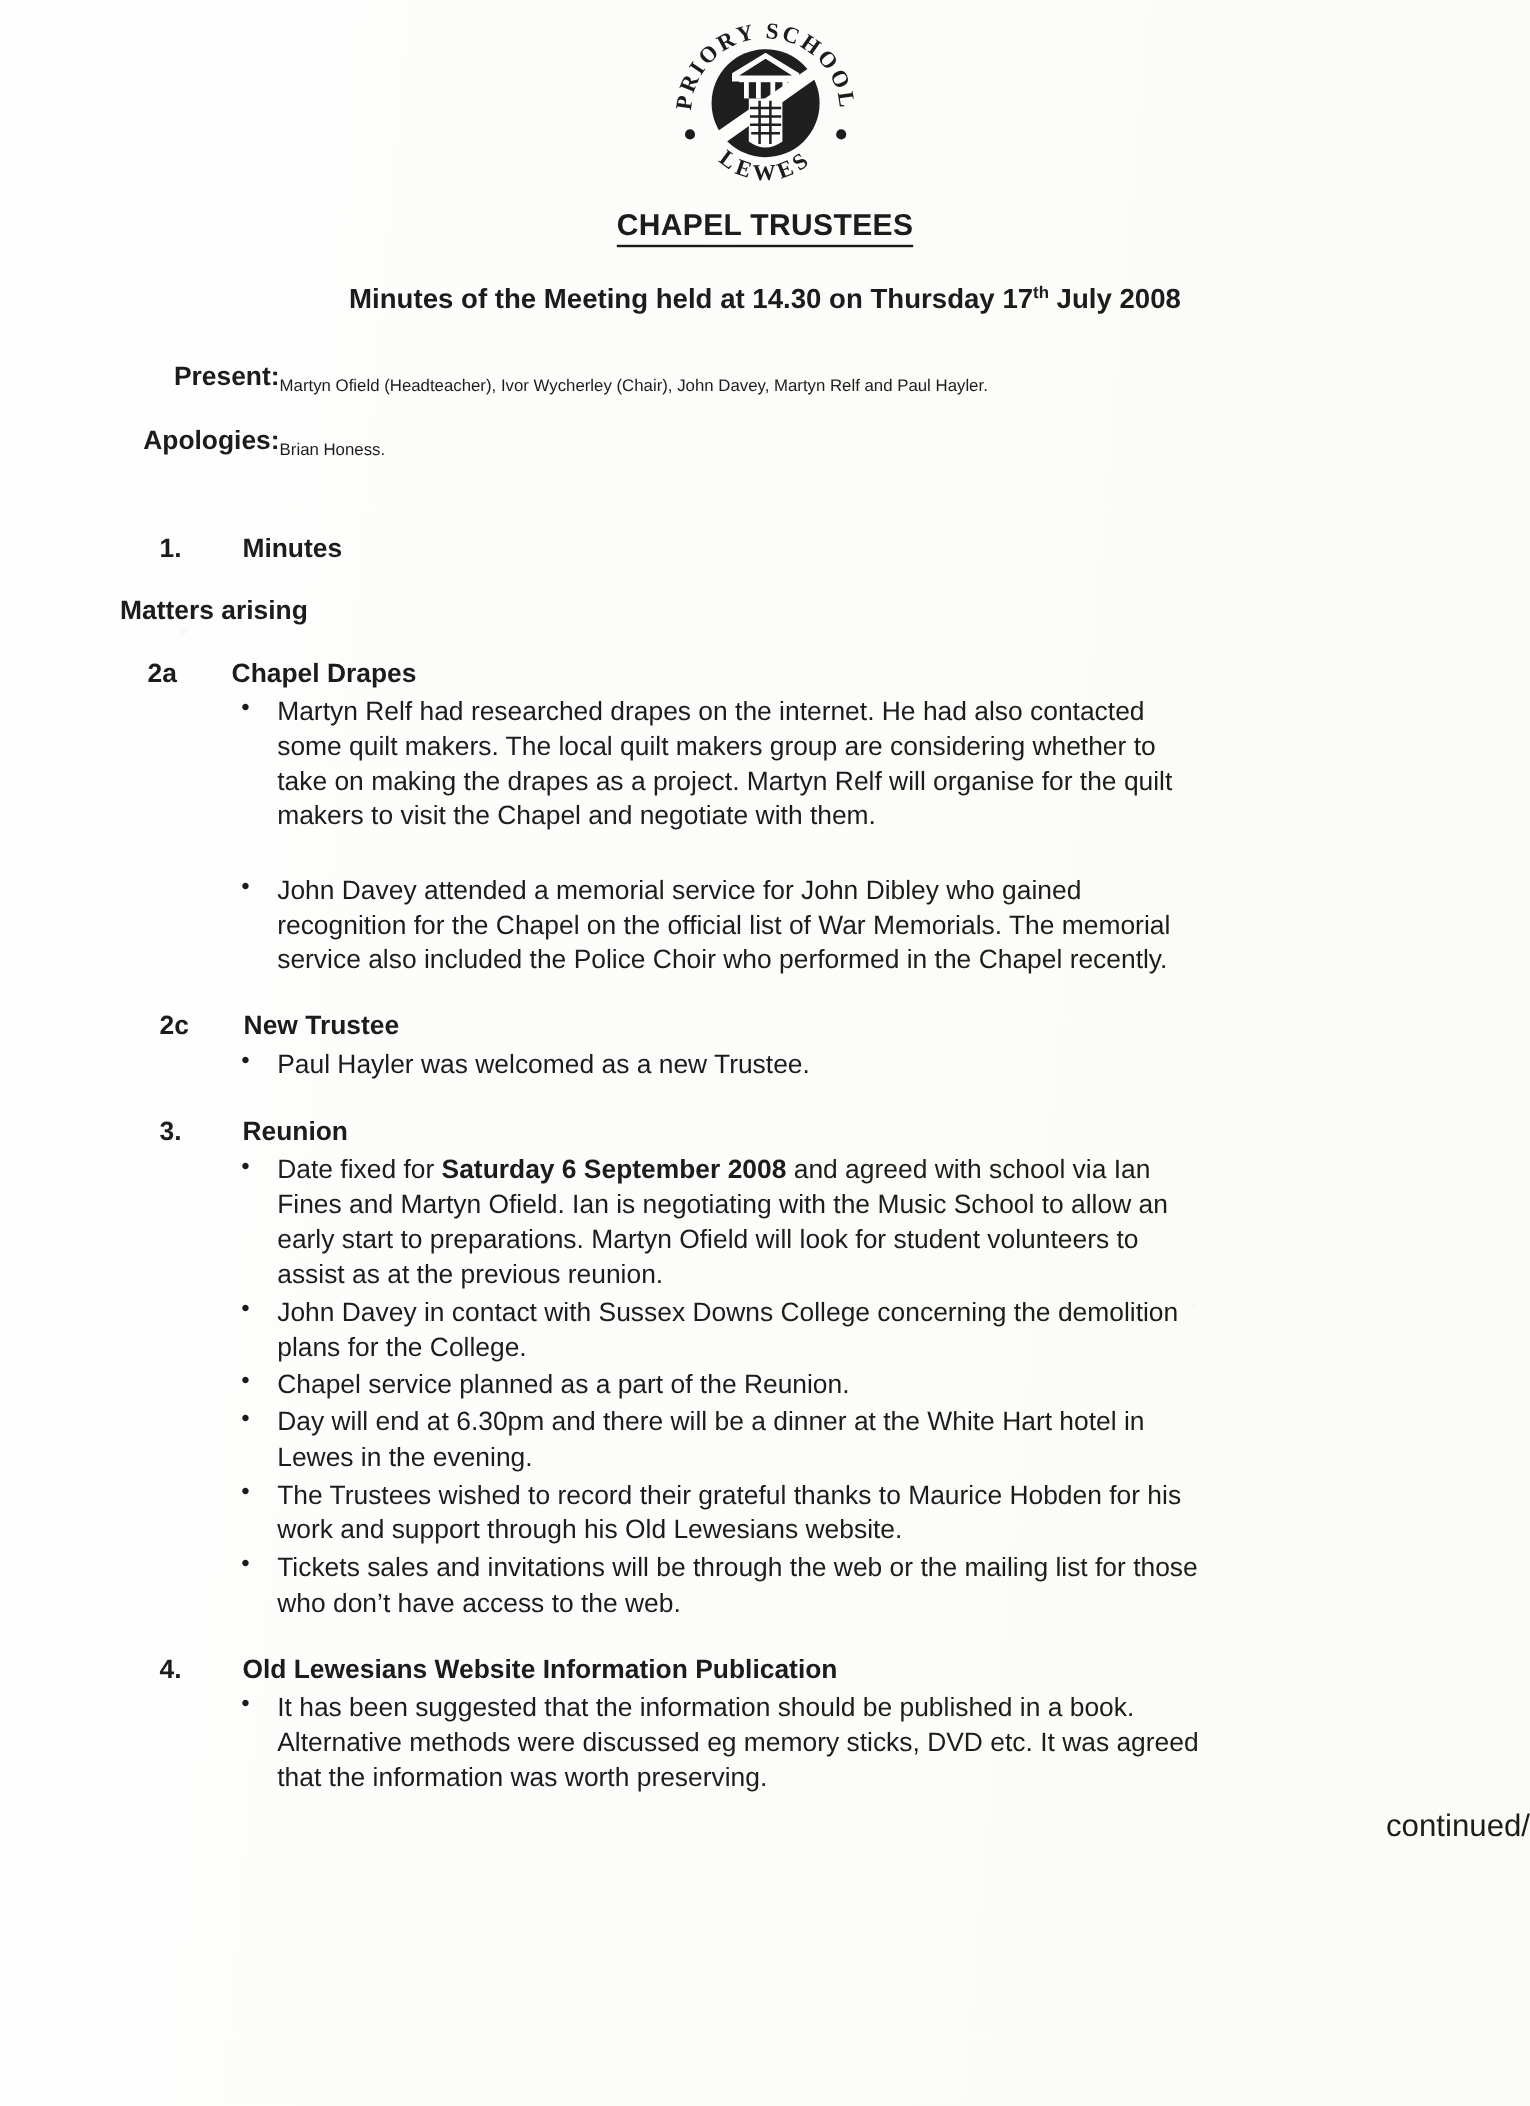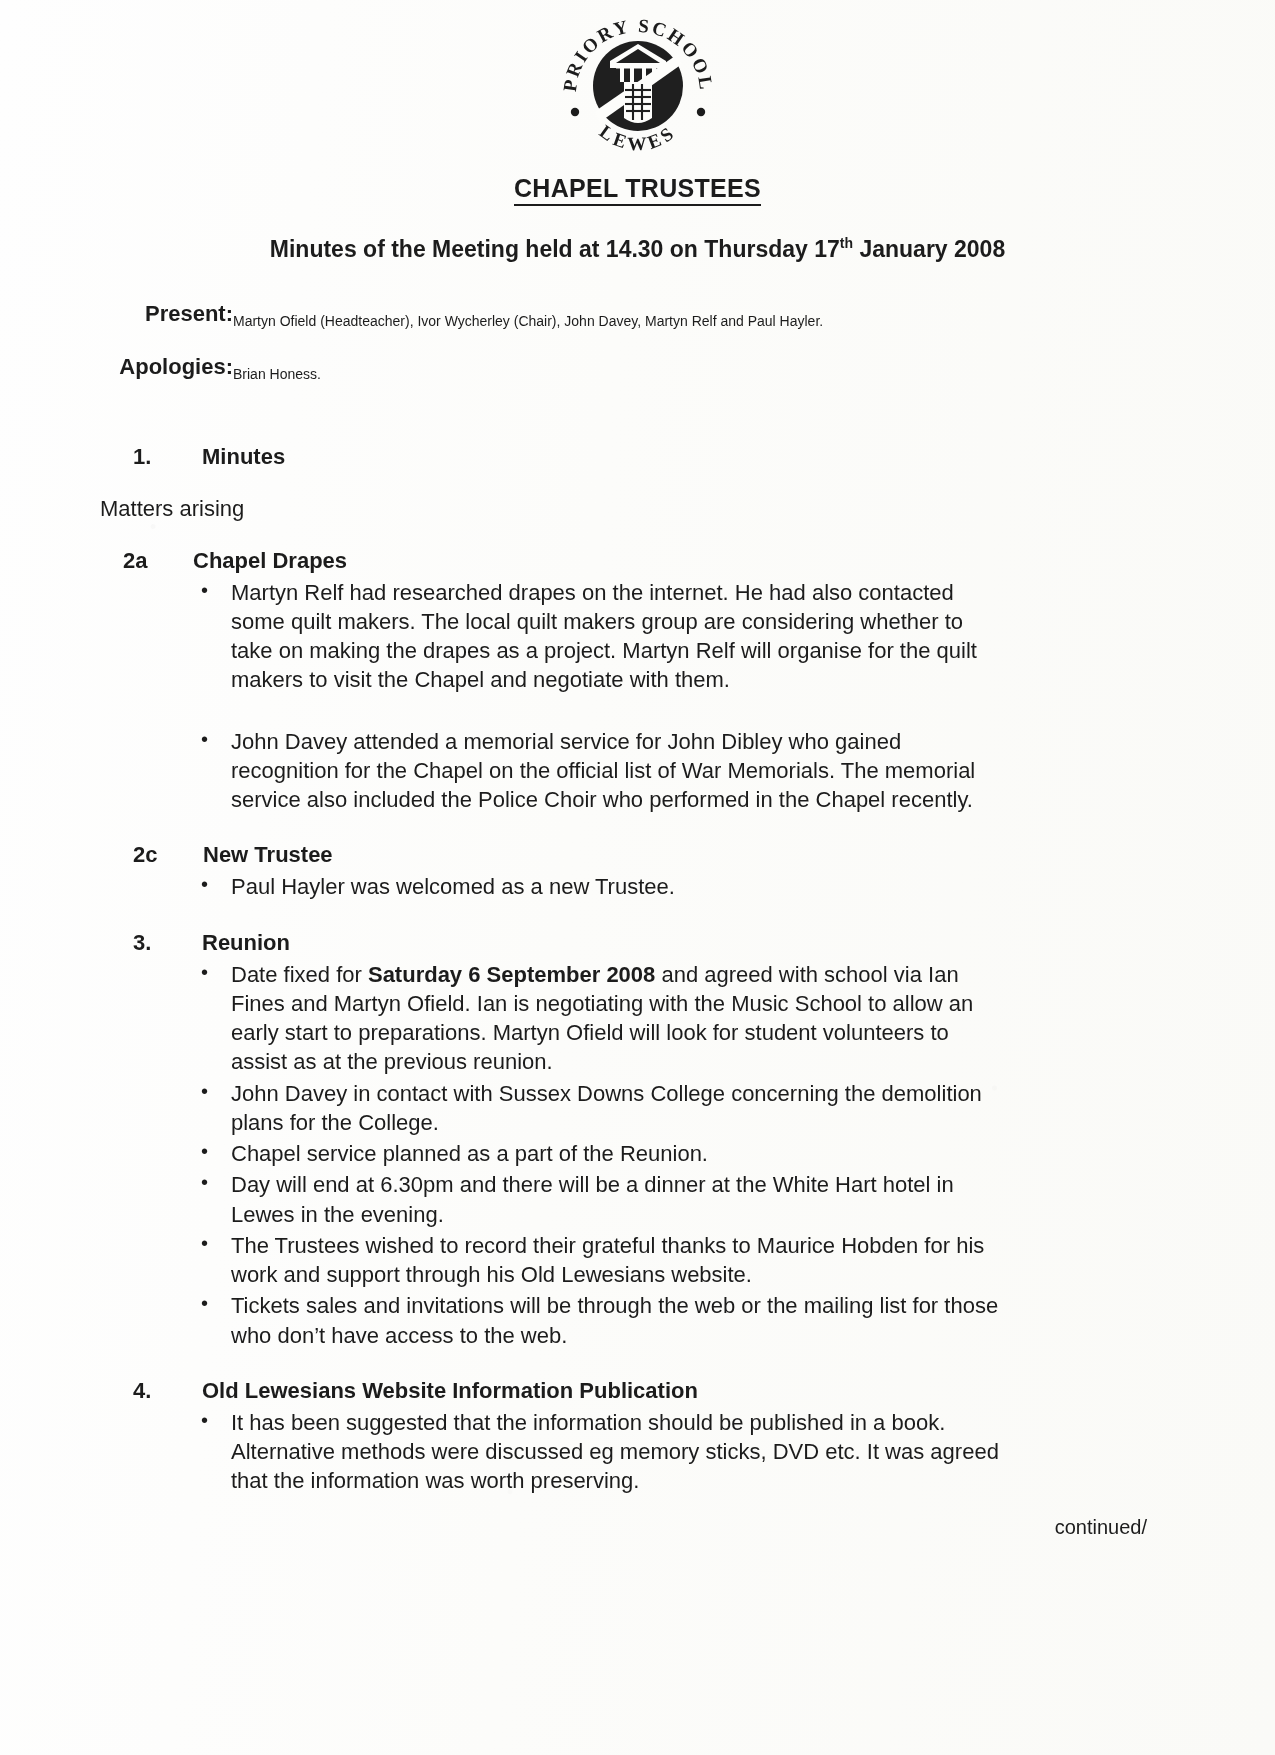--- a/index.html
+++ b/index.html
@@ -107,21 +107,21 @@
   }
   .sec-num {
     flex: 0 0 auto;
     font-weight: bold;
   }
   .sec-num.lvl1 { width: 69px; margin-left: 33px; }
   .sec-num.lvl2 { width: 70px; }
   .sec-title { font-weight: bold; }
 
   .plain-head {
-    font-weight: normal;
+    font-weight: bold;
     font-size: 22px;
     margin-left: 0px;
   }
 
   ul.bullets {
     list-style: none;
     margin: 4px 0 0 0;
     padding: 0;
   }
   ul.bullets li {
@@ -138,23 +138,22 @@
     left: 0;
     top: -1px;
     font-size: 20px;
   }
   ul.ind-a { margin-left: 101px; }
   ul.ind-b { margin-left: 101px; }
   ul.ind-1 { margin-left: 78px; }
 
   .closing {
     text-align: right;
-    font-size: 20px;
-    padding-right: 128px;
-    margin-top: 20px;
+    font-size: 26px;
+    margin-top: 10px;
   }
   .sp-md { height: 26px; }
   .sp-lg { height: 38px; }
   b.inline { font-weight: bold; }
 </style>
 </head>
 <body>
 
 <div class="page">
   <div class="content">
@@ -204,21 +203,21 @@
           <line x1="72" y1="103" x2="96" y2="103"></line>
         </g>
       </svg>
     </div>
 
     <div class="doc-title">
       <span>CHAPEL TRUSTEES</span>
     </div>
 
     <div class="doc-subtitle">
-      <span>Minutes of the Meeting held at 14.30 on Thursday 17</span><sup>th</sup><span> January 2008</span>
+      <span>Minutes of the Meeting held at 14.30 on Thursday 17</span><sup>th</sup><span> July 2008</span>
     </div>
 
     <div class="meta">
       <div class="meta-row">
         <div class="meta-label">Present:</div>
         <div class="meta-value">Martyn Ofield (Headteacher), Ivor Wycherley (Chair), John Davey, Martyn Relf and Paul Hayler.</div>
       </div>
       <div class="meta-row">
         <div class="meta-label">Apologies:</div>
         <div class="meta-value">Brian Honess.</div>

